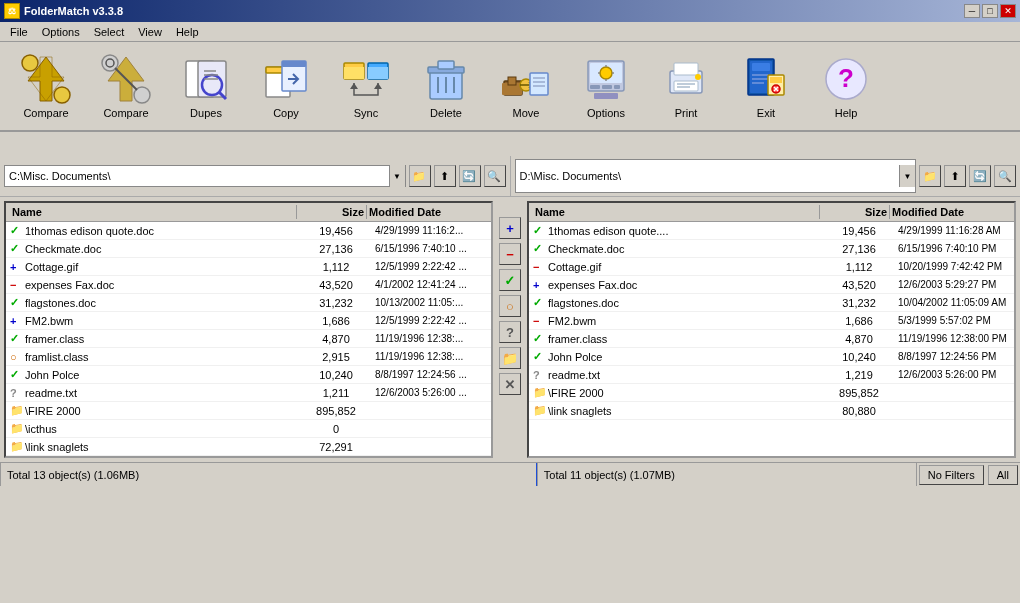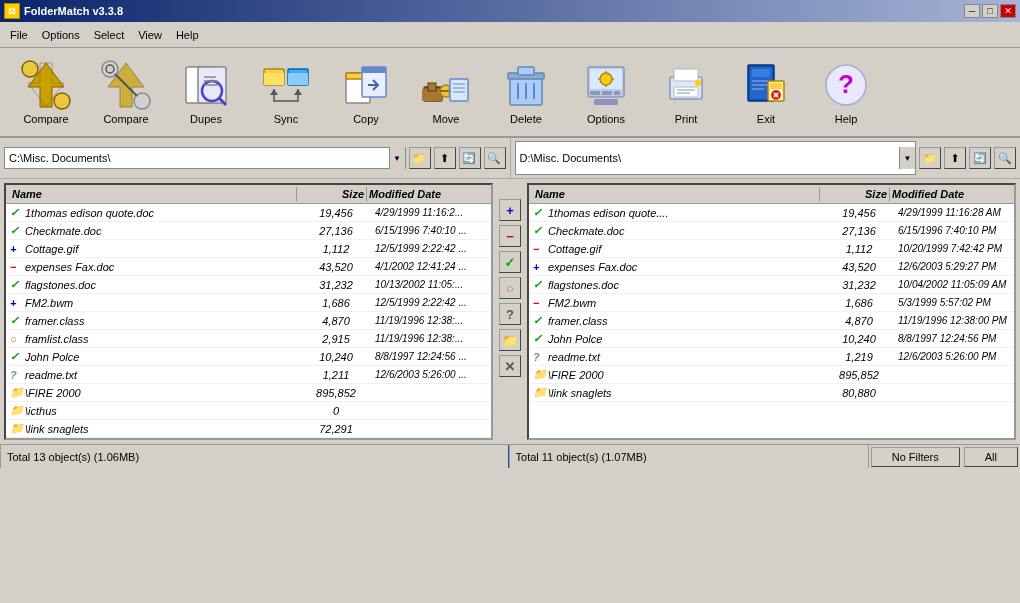--- a/index.html
+++ b/index.html
@@ -55,21 +55,21 @@
       font-size: 9px;
       cursor: pointer;
       color: #000;
     }
     .title-btn.close { background: #cc0000; color: white; }
 
     
     .menu-bar {
       background: #d4d0c8;
       border-bottom: 1px solid #999;
-      height: 26px;
+      height: 20px;
       display: flex;
       align-items: center;
       padding: 0 4px;
       gap: 2px;
     }
     .menu-item {
       padding: 2px 6px;
       cursor: pointer;
       font-size: 11px;
       color: #000;
@@ -128,21 +128,20 @@
 
     
     .file-panel {
       flex: 1;
       background: white;
       border: 2px inset #999;
       margin: 2px;
       display: flex;
       flex-direction: column;
       overflow: hidden;
-      font-style: italic;
     }
 
     .panel-header {
       display: grid;
       grid-template-columns: 1fr 70px 120px;
       background: #d4d0c8;
       border-bottom: 1px solid #999;
       padding: 2px 4px;
     }
     .panel-header-cell {
@@ -233,21 +232,21 @@
       flex: 1;
       padding: 0 6px;
       font-size: 11px;
       border-right: 1px solid #999;
       border-left: 1px solid #999;
       height: 100%;
       display: flex;
       align-items: center;
     }
     .status-btn {
-      padding: 2px 20px;
+      padding: 2px 8px;
       background: #d4d0c8;
       border: 1px outset #999;
       font-size: 11px;
       cursor: pointer;
       height: 20px;
       display: flex;
       align-items: center;
       margin: 2px;
     }
     .file-panel-wrapper {
@@ -314,71 +313,71 @@
         <line x1="24" y1="18" x2="36" y2="18" stroke="#888" stroke-width="1.5"></line>
         <line x1="24" y1="22" x2="38" y2="22" stroke="#888" stroke-width="1.5"></line>
         <line x1="24" y1="26" x2="38" y2="26" stroke="#888" stroke-width="1.5"></line>
       </svg>
     </div>
     <span class="toolbar-label">Dupes</span>
   </div>
   <div class="toolbar-btn">
     <div class="toolbar-icon">
       <svg width="52" height="52" viewBox="0 0 52 52">
+        <rect x="6" y="14" width="24" height="30" rx="1" fill="white" stroke="#888" stroke-width="1.5"></rect>
+        <rect x="6" y="14" width="24" height="6" rx="1" fill="#ffcc44" stroke="#aa8800" stroke-width="1.5"></rect>
+        <rect x="22" y="8" width="24" height="30" rx="1" fill="#e8f0ff" stroke="#6688cc" stroke-width="1.5"></rect>
+        <rect x="22" y="8" width="24" height="6" rx="1" fill="#6688cc"></rect>
+        <path d="M28,26 L38,26 M33,21 L38,26 L33,31" stroke="#4466aa" stroke-width="2" fill="none"></path>
+      </svg>
+    </div>
+    <span class="toolbar-label">Copy</span>
+  </div>
+  <div class="toolbar-btn">
+    <div class="toolbar-icon">
+      <svg width="52" height="52" viewBox="0 0 52 52">
         <rect x="4" y="10" width="20" height="16" rx="1" fill="#ffcc44" stroke="#aa8800" stroke-width="1.5"></rect>
         <rect x="4" y="14" width="20" height="12" rx="0" fill="#ffe066"></rect>
         <rect x="28" y="10" width="20" height="16" rx="1" fill="#44aaff" stroke="#0066aa" stroke-width="1.5"></rect>
         <rect x="28" y="14" width="20" height="12" rx="0" fill="#88ccff"></rect>
         <path d="M14,30 L14,42 L38,42 L38,30" fill="none" stroke="#555" stroke-width="1.5"></path>
         <path d="M10,36 L14,30 L18,36" fill="#555"></path>
         <path d="M34,36 L38,30 L42,36" fill="#555"></path>
       </svg>
     </div>
     <span class="toolbar-label">Sync</span>
   </div>
   <div class="toolbar-btn">
     <div class="toolbar-icon">
       <svg width="52" height="52" viewBox="0 0 52 52">
-        <rect x="6" y="14" width="24" height="30" rx="1" fill="white" stroke="#888" stroke-width="1.5"></rect>
-        <rect x="6" y="14" width="24" height="6" rx="1" fill="#ffcc44" stroke="#aa8800" stroke-width="1.5"></rect>
-        <rect x="22" y="8" width="24" height="30" rx="1" fill="#e8f0ff" stroke="#6688cc" stroke-width="1.5"></rect>
-        <rect x="22" y="8" width="24" height="6" rx="1" fill="#6688cc"></rect>
-        <path d="M28,26 L38,26 M33,21 L38,26 L33,31" stroke="#4466aa" stroke-width="2" fill="none"></path>
-      </svg>
-    </div>
-    <span class="toolbar-label">Copy</span>
+        <rect x="10" y="16" width="32" height="30" rx="2" fill="#aaccff" stroke="#6688aa" stroke-width="1.5"></rect>
+        <rect x="8" y="14" width="36" height="6" rx="1" fill="#88aadd" stroke="#6688aa" stroke-width="1.5"></rect>
+        <rect x="18" y="8" width="16" height="8" rx="1" fill="#aaccff" stroke="#6688aa" stroke-width="1.5"></rect>
+        <line x1="18" y1="24" x2="18" y2="40" stroke="#6688aa" stroke-width="2"></line>
+        <line x1="26" y1="24" x2="26" y2="40" stroke="#6688aa" stroke-width="2"></line>
+        <line x1="34" y1="24" x2="34" y2="40" stroke="#6688aa" stroke-width="2"></line>
+      </svg>
+    </div>
+    <span class="toolbar-label">Delete</span>
   </div>
   <div class="toolbar-btn">
     <div class="toolbar-icon">
       <svg width="52" height="52" viewBox="0 0 52 52">
         <rect x="4" y="28" width="18" height="14" rx="1" fill="#8b5e2a" stroke="#5a3a10" stroke-width="1.5"></rect>
         <rect x="2" y="30" width="20" height="12" rx="1" fill="#aa7733"></rect>
         <rect x="8" y="24" width="8" height="8" rx="0" fill="#aa7733" stroke="#5a3a10" stroke-width="1"></rect>
         <circle cx="26" cy="32" r="6" fill="#f0c040" stroke="#aa8800" stroke-width="1.5"></circle>
         <path d="M20,32 L32,32 M29,29 L32,32 L29,35" stroke="#665500" stroke-width="1.5" fill="none"></path>
         <rect x="30" y="20" width="18" height="22" rx="1" fill="#d4e8ff" stroke="#6688cc" stroke-width="1.5"></rect>
         <line x1="33" y1="25" x2="45" y2="25" stroke="#99aacc" stroke-width="1.5"></line>
         <line x1="33" y1="29" x2="45" y2="29" stroke="#99aacc" stroke-width="1.5"></line>
         <line x1="33" y1="33" x2="45" y2="33" stroke="#99aacc" stroke-width="1.5"></line>
       </svg>
     </div>
     <span class="toolbar-label">Move</span>
-  </div>
-  <div class="toolbar-btn">
-    <div class="toolbar-icon">
-      <svg width="52" height="52" viewBox="0 0 52 52">
-        <rect x="10" y="16" width="32" height="30" rx="2" fill="#aaccff" stroke="#6688aa" stroke-width="1.5"></rect>
-        <rect x="8" y="14" width="36" height="6" rx="1" fill="#88aadd" stroke="#6688aa" stroke-width="1.5"></rect>
-        <rect x="18" y="8" width="16" height="8" rx="1" fill="#aaccff" stroke="#6688aa" stroke-width="1.5"></rect>
-        <line x1="18" y1="24" x2="18" y2="40" stroke="#6688aa" stroke-width="2"></line>
-        <line x1="26" y1="24" x2="26" y2="40" stroke="#6688aa" stroke-width="2"></line>
-        <line x1="34" y1="24" x2="34" y2="40" stroke="#6688aa" stroke-width="2"></line>
-      </svg>
-    </div>
-    <span class="toolbar-label">Delete</span>
   </div>
   <div class="toolbar-btn">
     <div class="toolbar-icon">
       <svg width="52" height="52" viewBox="0 0 52 52">
         <rect x="8" y="8" width="36" height="30" rx="2" fill="#c0c8e0" stroke="#8898b8" stroke-width="1.5"></rect>
         <rect x="10" y="10" width="32" height="20" rx="1" fill="#d8e8ff"></rect>
         <rect x="10" y="32" width="10" height="4" rx="1" fill="#8898b8"></rect>
         <rect x="22" y="32" width="10" height="4" rx="1" fill="#8898b8"></rect>
         <rect x="34" y="32" width="6" height="4" rx="1" fill="#8898b8"></rect>
         <circle cx="26" cy="20" r="6" fill="#ffcc00" stroke="#aa8800" stroke-width="1.5"></circle>
@@ -426,21 +425,21 @@
     <div class="toolbar-icon">
       <svg width="52" height="52" viewBox="0 0 52 52">
         <circle cx="26" cy="26" r="20" fill="#e8e8ff" stroke="#aaaacc" stroke-width="1.5"></circle>
         <text x="26" y="34" text-anchor="middle" font-size="26" font-weight="bold" fill="#cc00cc">?</text>
       </svg>
     </div>
     <span class="toolbar-label">Help</span>
   </div>
 </div>
 
-<div style="display:flex; flex-direction:column; flex:1;">
+<div style="display:flex; flex-direction:column; flex:1;margin-top:24px;">
 
   <div style="display:flex; background:#d4d0c8; border-bottom:1px solid #aaa;">
 
     <div style="flex:1; display:flex; align-items:center; padding:3px 4px; gap:3px; border-right:1px solid #aaa;">
       <div style="display:flex; flex:1; border:1px solid #888; background:white; height:22px; align-items:center;">
         <span style="flex:1; padding:0 4px; font-size:11px;">C:\Misc. Documents\</span>
         <div style="width:16px; height:22px; background:#d4d0c8; border-left:1px solid #888; display:flex; align-items:center; justify-content:center; cursor:pointer; font-size:8px;">▼</div>
       </div>
       <div class="addr-btn">📁</div>
       <div class="addr-btn">⬆</div>

